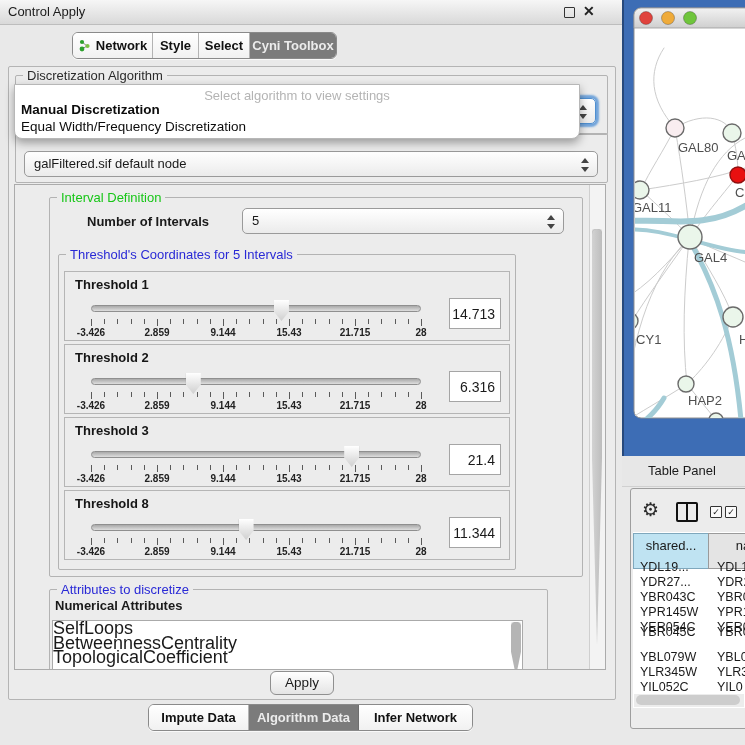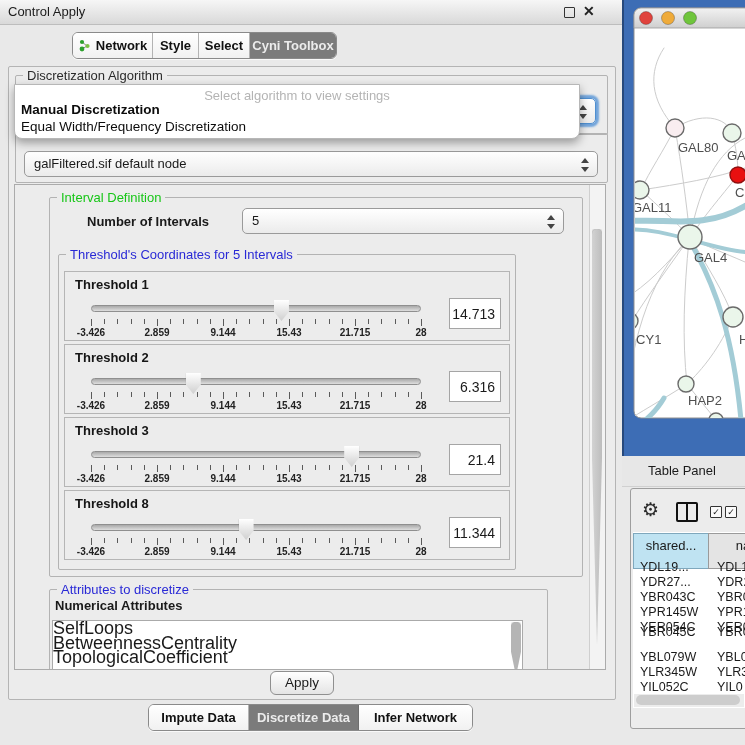--- a/index.html
+++ b/index.html
@@ -321,21 +321,21 @@
     </div>
 </div>
 
 <div class="abs" id="apply-btn">Apply</div>
 
 <div class="abs segbar" id="bottom-tabs">
     <div class="seg" style="width: 100px;">
       <span>Impute Data</span>
     </div>
     <div class="seg sel" style="width: 110px;">
-      <span>Discretize Data</span>
+      <span>Algorithm Data</span>
     </div>
     <div class="seg" style="width: 113px;">
       <span>Infer Network</span>
     </div>
   </div>
 
 <div class="abs" id="popup">
   <div class="prompt">Select algorithm to view settings</div>
   <div id="popup-opts">
       <div class="opt b" style="top: 17px;">Manual Discretization</div>

